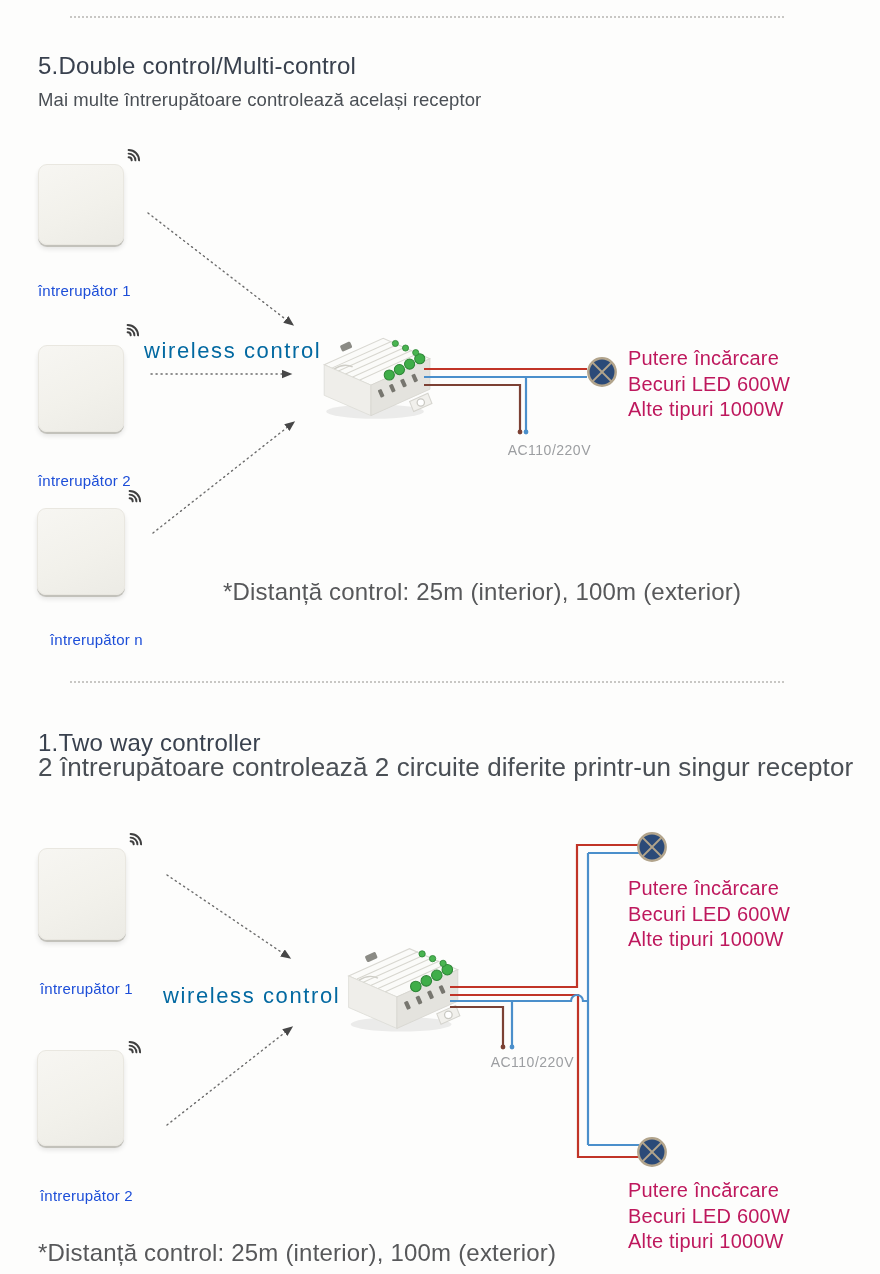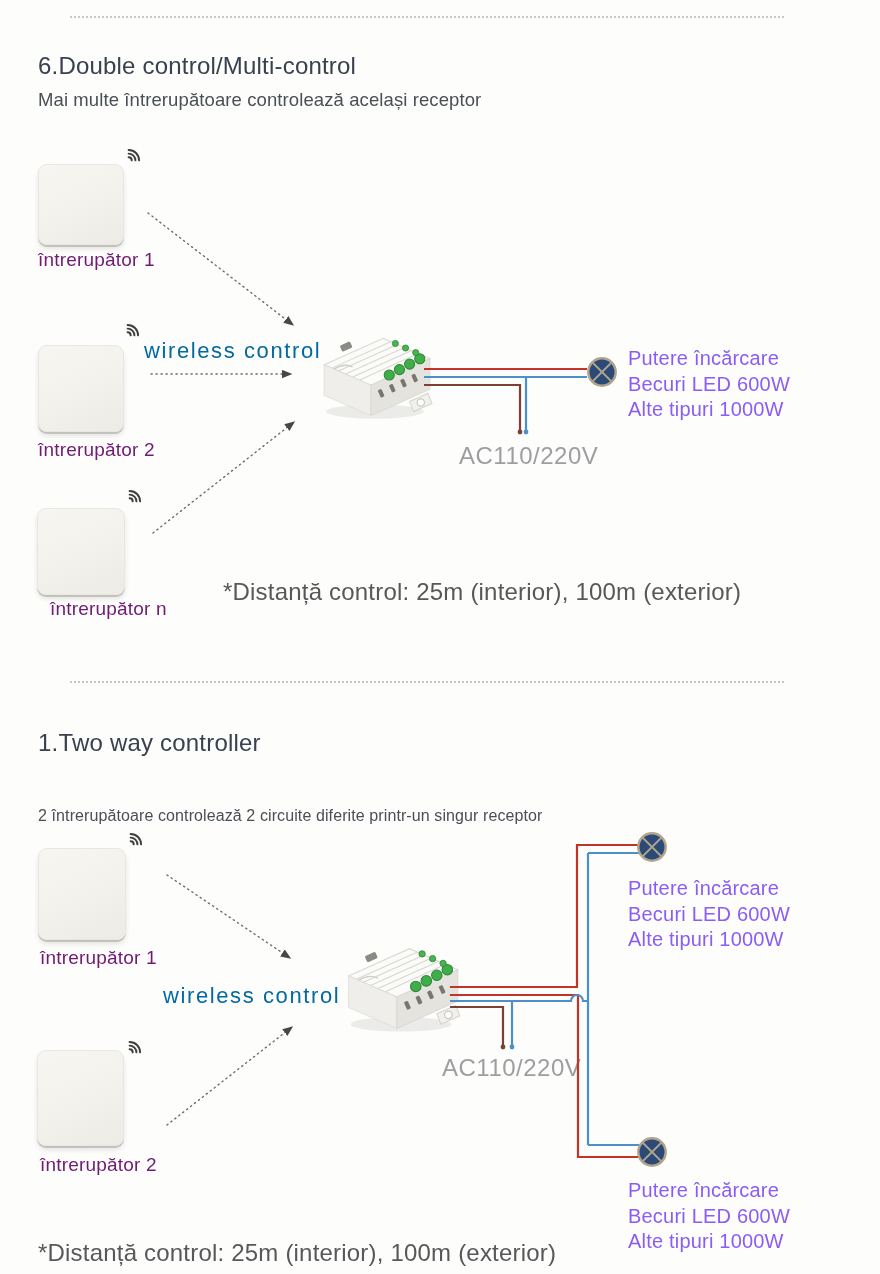--- a/index.html
+++ b/index.html
@@ -11,37 +11,37 @@
   }
   .divider{position:absolute;left:70px;width:714px;height:0;border-top:2px dotted #c8c7c4;}
   .title{position:absolute;margin:0;font-size:24px;font-weight:500;color:#39414e;letter-spacing:.2px;}
   .subtitle{position:absolute;font-size:18.5px;color:#4a4f55;letter-spacing:.1px;text-align:center;}
   .sw{
     position:absolute;border-radius:9px;
     background:linear-gradient(155deg,#f7f6f2 0%,#f2f1eb 55%,#ecebe5 100%);
     border:1px solid #e9e7e0;
     box-shadow:0 2px 0 rgba(158,155,144,.5), 0 4px 5px rgba(0,0,0,.10);
   }
-  .swlabel{position:absolute;font-size:19px;color:#701a75;letter-spacing:.2px;}
+  .swlabel{position:absolute;font-size:15px;color:#1d4ed8;letter-spacing:.2px;margin-top:33px;}
   .wireless{position:absolute;font-size:22px;color:#0369a1;letter-spacing:1.6px;}
-  .ac{position:absolute;font-size:24px;color:#9c9ea1;text-align:left;letter-spacing:.5px;}
-  .load{position:absolute;font-size:20px;color:#8b5cf6;line-height:25.5px;letter-spacing:.2px;}
+  .ac{position:absolute;font-size:14px;color:#9c9ea1;text-align:right;letter-spacing:.5px;}
+  .load{position:absolute;font-size:20px;color:#be185d;line-height:25.5px;letter-spacing:.2px;}
   .note{position:absolute;font-size:24px;color:#57585a;letter-spacing:.2px;}
   svg.overlay{position:absolute;left:0;top:0;pointer-events:none;}
 </style>
 </head>
 <body>
 
 <div class="page">
 
   <div class="divider" style="top:16px"></div>
   <div class="divider" style="top:681px"></div>
 
   <div>
-    <h2 class="title" style="left:38px;top:52px">6.Double control/Multi-control</h2>
+    <h2 class="title" style="left:38px;top:52px">5.Double control/Multi-control</h2>
     <div class="subtitle" style="left:38px;top:89px">Mai multe întrerupătoare controlează același receptor</div>
 
     <div class="sw" style="left:38px;top:164px;width:84px;height:79px"></div>
     <div class="swlabel" style="left:38px;top:249px">întrerupător 1</div>
 
     <div class="sw" style="left:38px;top:345px;width:84px;height:85px"></div>
     <div class="swlabel" style="left:38px;top:439px">întrerupător 2</div>
 
     <div class="sw" style="left:37px;top:508px;width:86px;height:85px"></div>
     <div class="swlabel" style="left:50px;top:598px">întrerupător n</div>
@@ -53,21 +53,21 @@
       <div>Putere încărcare</div>
       <div>Becuri LED 600W</div>
       <div>Alte tipuri 1000W</div>
     </div>
 
     <div class="note" style="left:223px;top:578px">*Distanță control: 25m (interior), 100m (exterior)</div>
   </div>
 
   <div>
     <h2 class="title" style="left:38px;top:729px">1.Two way controller</h2>
-    <div class="subtitle" style="left:38px;top:807px;font-size:16px">2 întrerupătoare controlează 2 circuite diferite printr-un singur receptor</div>
+    <div class="subtitle" style="left:38px;top:752px;font-size:26px">2 întrerupătoare controlează 2 circuite diferite printr-un singur receptor</div>
 
     <div class="sw" style="left:38px;top:848px;width:86px;height:90px"></div>
     <div class="swlabel" style="left:40px;top:947px">întrerupător 1</div>
 
     <div class="sw" style="left:37px;top:1050px;width:85px;height:94px"></div>
     <div class="swlabel" style="left:40px;top:1154px">întrerupător 2</div>
 
     <div class="wireless" style="left:163px;top:983px">wireless control</div>
     <div class="ac" style="left:442px;top:1054px;width:132px">AC110/220V</div>
 

